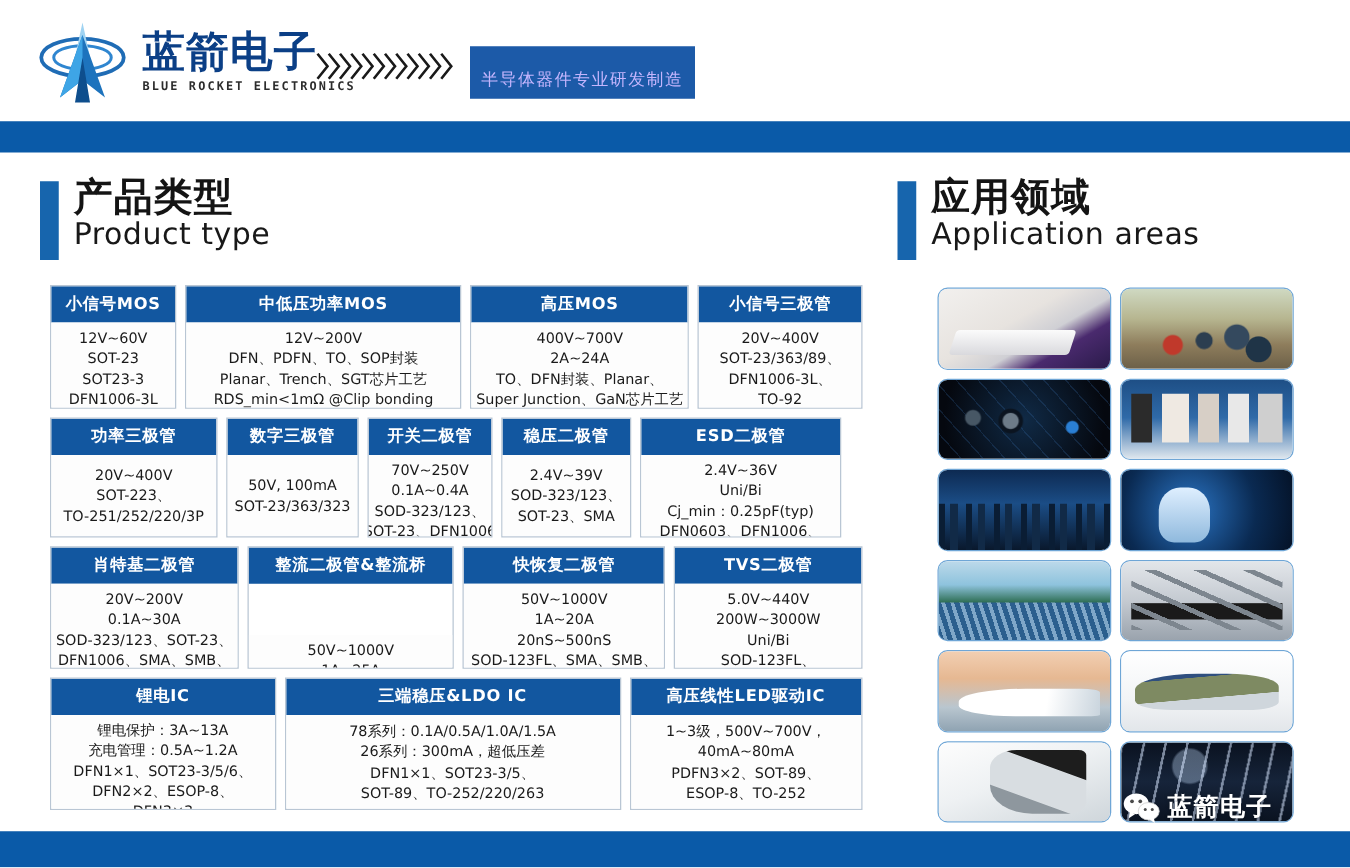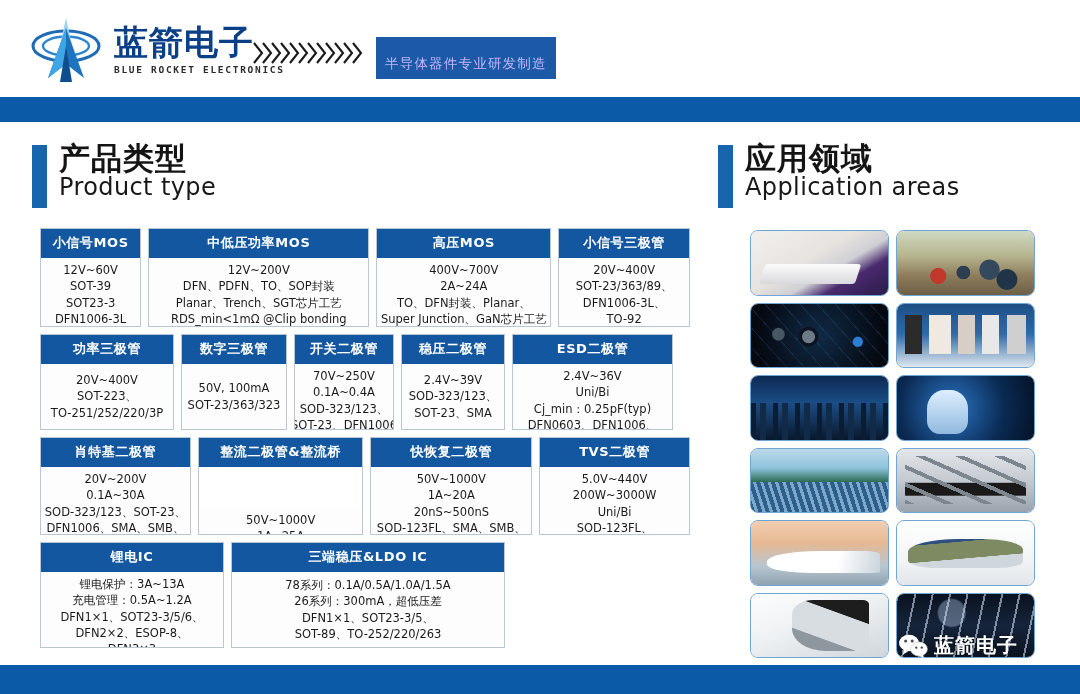--- a/index.html
+++ b/index.html
@@ -265,21 +265,21 @@
       <div class="title-en">Product type</div>
     </div>
   </div>
 
   <div class="product-grid" id="product-grid">
       <div class="prow r1">
         <div class="pcard" style="width: 103px;">
           <div class="pcard-head">小信号MOS</div>
           <div class="pcard-body">
             <div>12V~60V</div>
-            <div>SOT-39</div>
+            <div>SOT-23</div>
             <div>SOT23-3</div>
             <div>DFN1006-3L</div>
           </div>
         </div>
         <div class="pcard" style="width: 225px;">
           <div class="pcard-head">中低压功率MOS</div>
           <div class="pcard-body">
             <div>12V~200V</div>
             <div>DFN、PDFN、TO、SOP封装</div>
             <div>Planar、Trench、SGT芯片工艺</div>
@@ -397,20 +397,29 @@
             <div>DFN3×3</div>
           </div>
         </div>
         <div class="pcard" style="width: 274px;">
           <div class="pcard-head">三端稳压&amp;LDO IC</div>
           <div class="pcard-body">
             <div>78系列：0.1A/0.5A/1.0A/1.5A</div>
             <div>26系列：300mA，超低压差</div>
             <div>DFN1×1、SOT23-3/5、</div>
             <div>SOT-89、TO-252/220/263</div>
+          </div>
+        </div>
+        <div class="pcard" style="width: 190px;">
+          <div class="pcard-head">高压线性LED驱动IC</div>
+          <div class="pcard-body">
+            <div>1~3级，500V~700V，</div>
+            <div>40mA~80mA</div>
+            <div>PDFN3×2、SOT-89、</div>
+            <div>ESOP-8、TO-252</div>
           </div>
         </div>
       </div>
     </div>
 
   <div class="apps-grid" id="apps-grid">
       <div class="arow">
         <div class="acell">
           <div class="ph th-laptop"></div>
         </div>

